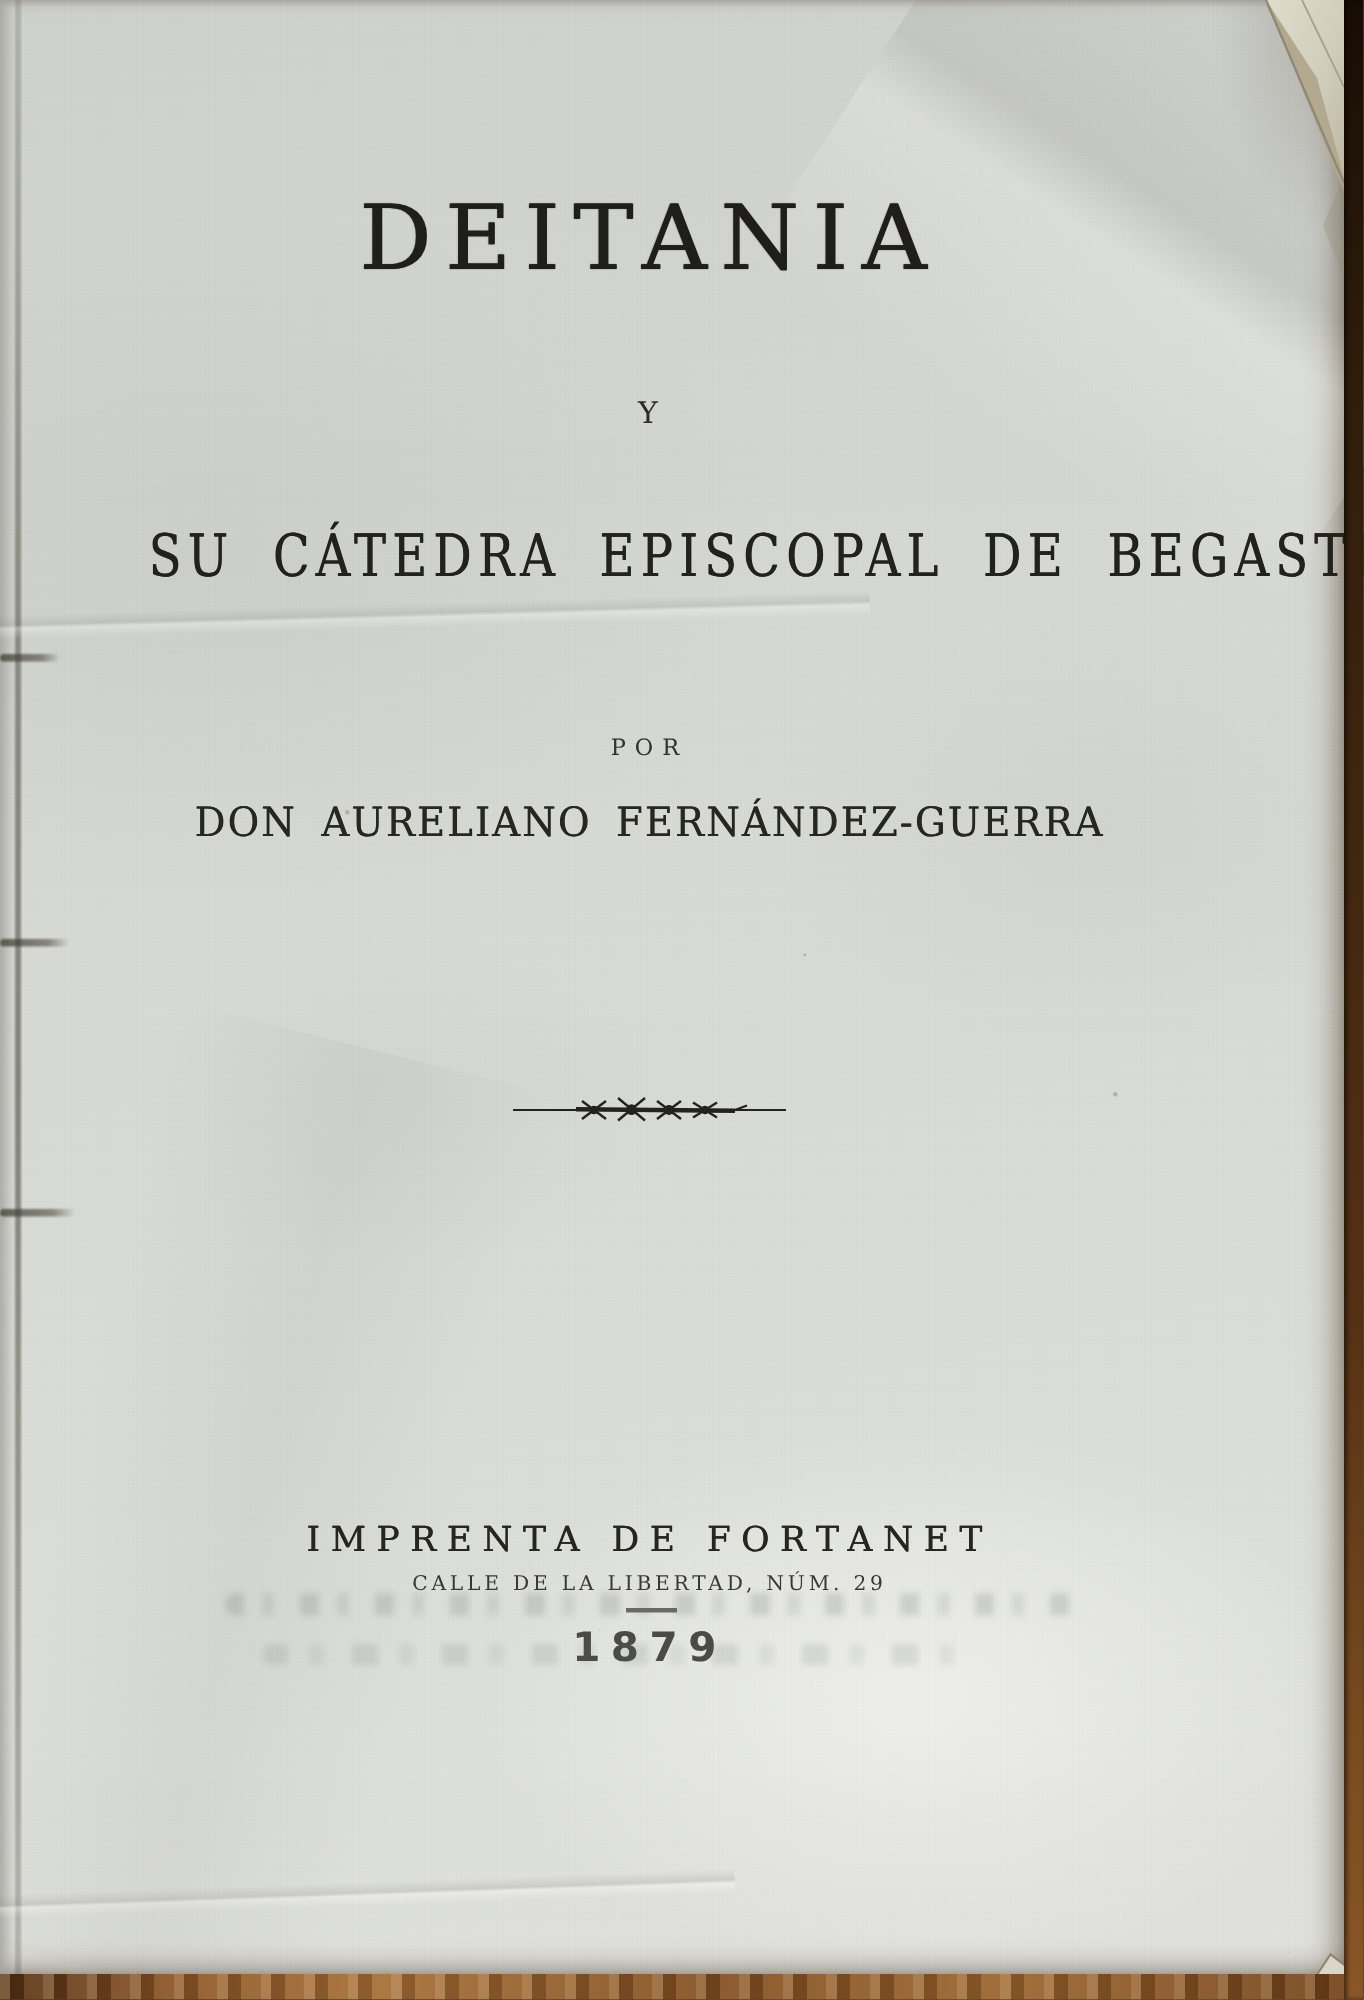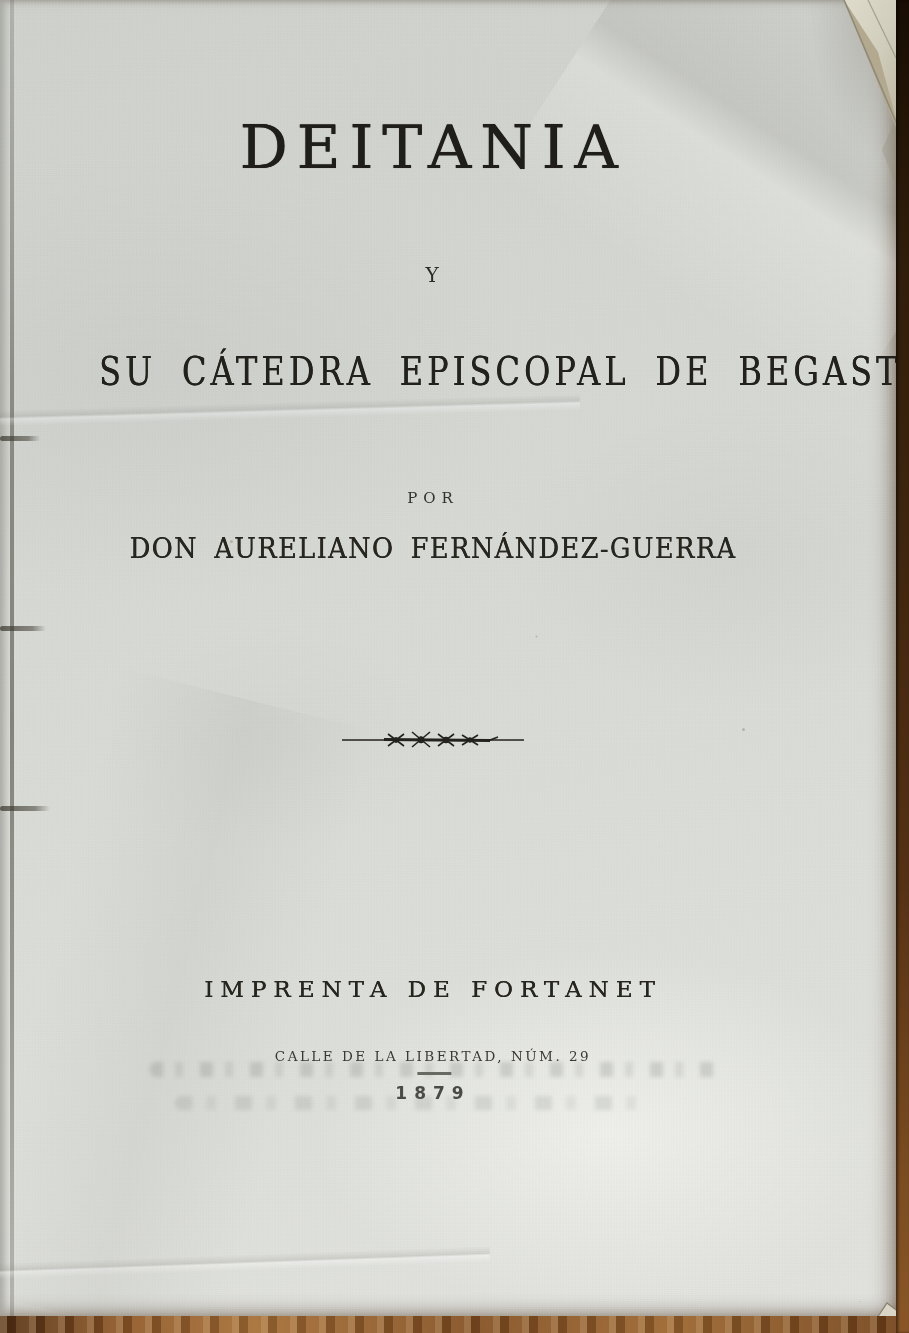--- a/index.html
+++ b/index.html
@@ -78,39 +78,39 @@
                628px 760px 0 -1px rgba(118,100,72,.26),
                428px 305px 0 -1.2px rgba(118,100,72,.3);}
 
   
   .corner-flap{position:absolute;right:8px;bottom:4px;width:34px;height:30px;}
 
   
   .text-col{position:absolute;left:6px;right:36px;top:0;bottom:0;text-align:center;color:#26251f;}
   .text-col > *{position:absolute;left:0;right:0;}
 
-  .title{top:112px;font-size:60px;font-weight:normal;letter-spacing:9px;margin:0;
+  .title{top:124px;font-size:60px;font-weight:normal;letter-spacing:9px;margin:0;
     color:#1f1e1a;text-shadow:.6px 0 0 #1f1e1a, 0 0 1px rgba(40,38,32,.5);}
   .conj{top:263px;font-size:20px;letter-spacing:2px;color:#2c2b25;}
   .subtitle-wrap{top:349px;}
   .subtitle{display:inline-block;white-space:nowrap;font-size:39px;letter-spacing:5px;word-spacing:14px;
     transform:scaleX(.82);transform-origin:50% 50%;color:#22211c;
     text-shadow:.4px 0 0 #22211c;}
   .por{top:489px;font-size:15px;font-weight:normal;letter-spacing:6px;color:#33322b;}
   .author{top:533px;font-size:27px;letter-spacing:1.5px;word-spacing:7px;white-space:nowrap;
     transform:scaleX(.95);color:#27261f;text-shadow:.3px 0 0 #27261f;}
   .ornament{top:727px;left:50%;right:auto;transform:translateX(-50%);}
 
   .city{top:974px;font-size:31px;letter-spacing:13px;color:#24231d;text-shadow:.5px 0 0 #24231d;}
-  .printer{top:976px;font-size:23px;letter-spacing:7px;white-space:nowrap;color:#26251e;text-shadow:.3px 0 0 #26251e;}
+  .printer{top:1014px;font-size:23px;letter-spacing:7px;white-space:nowrap;color:#26251e;text-shadow:.3px 0 0 #26251e;}
   .address{top:1048px;font-size:13.5px;font-weight:normal;letter-spacing:2.5px;color:#3a3931;}
   .imprint-rule{top:1072px;left:50%;right:auto;width:34px;height:3px;transform:translateX(-46%);
     background:#4c4c46;filter:blur(.4px);opacity:.8;}
   .year{top:1083px;font-family:"DejaVu Sans","Liberation Sans",sans-serif;font-weight:bold;
-    font-size:17px;letter-spacing:7px;color:#4b4b46;filter:blur(.35px);}
+    font-size:27px;letter-spacing:7px;color:#4b4b46;filter:blur(.35px);}
 
   
   .ghost{position:absolute;pointer-events:none;filter:blur(2px);border-radius:6px;}
   .ghost.g1{left:150px;width:575px;top:1062px;height:15px;opacity:.5;
     background:repeating-linear-gradient(90deg,rgba(96,100,95,.38) 0 13px,rgba(96,100,95,0) 13px 25px,rgba(96,100,95,.26) 25px 33px,rgba(96,100,95,0) 33px 50px);}
   .ghost.g2{left:175px;width:480px;top:1096px;height:14px;opacity:.42;
     background:repeating-linear-gradient(90deg,rgba(96,100,95,.34) 0 17px,rgba(96,100,95,0) 17px 31px,rgba(96,100,95,.22) 31px 41px,rgba(96,100,95,0) 41px 60px);}
 </style>
 </head>
 <body>

